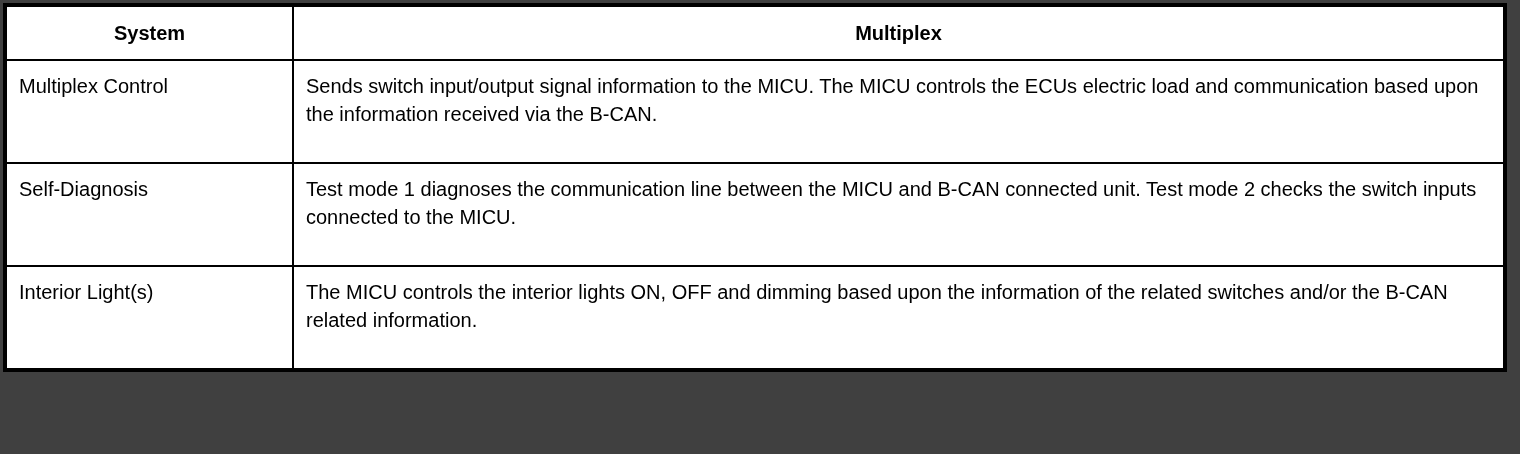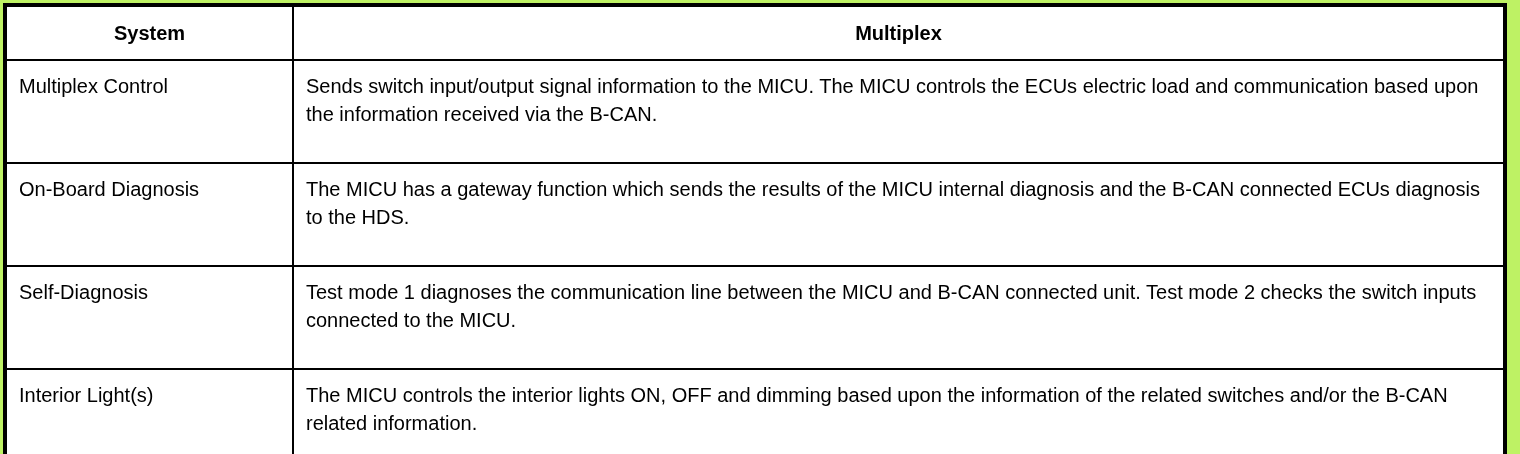--- a/index.html
+++ b/index.html
@@ -8,21 +8,21 @@
     background: #ffffff;
     width: 1520px;
     height: 454px;
     overflow: hidden;
     font-family: "Liberation Sans", sans-serif;
   }
   .page {
     position: relative;
     width: 1520px;
     height: 454px;
-    background: #bef264;
+    background: #404040;
   }
   table.spec-table {
     position: absolute;
     left: 3px;
     top: 3px;
     width: 1504px;
     border-collapse: collapse;
     table-layout: fixed;
     border: 4px solid #000000;
     background: #ffffff;
@@ -64,24 +64,20 @@
         <th>System</th>
         <th>Multiplex</th>
       </tr>
     </thead>
     <tbody>
       <tr>
         <td class="cell-system">Multiplex Control</td>
         <td class="cell-function">Sends switch input/output signal information to the MICU. The MICU controls the ECUs electric load and communication based upon the information received via the B-CAN.</td>
       </tr>
       <tr>
-        <td class="cell-system">On-Board Diagnosis</td>
-        <td class="cell-function">The MICU has a gateway function which sends the results of the MICU internal diagnosis and the B-CAN connected ECUs diagnosis to the HDS.</td>
-      </tr>
-      <tr>
         <td class="cell-system">Self-Diagnosis</td>
         <td class="cell-function">Test mode 1 diagnoses the communication line between the MICU and B-CAN connected unit. Test mode 2 checks the switch inputs connected to the MICU.</td>
       </tr>
       <tr>
         <td class="cell-system">Interior Light(s)</td>
         <td class="cell-function">The MICU controls the interior lights ON, OFF and dimming based upon the information of the related switches and/or the B-CAN related information.</td>
       </tr>
 
     </tbody>
   </table>

